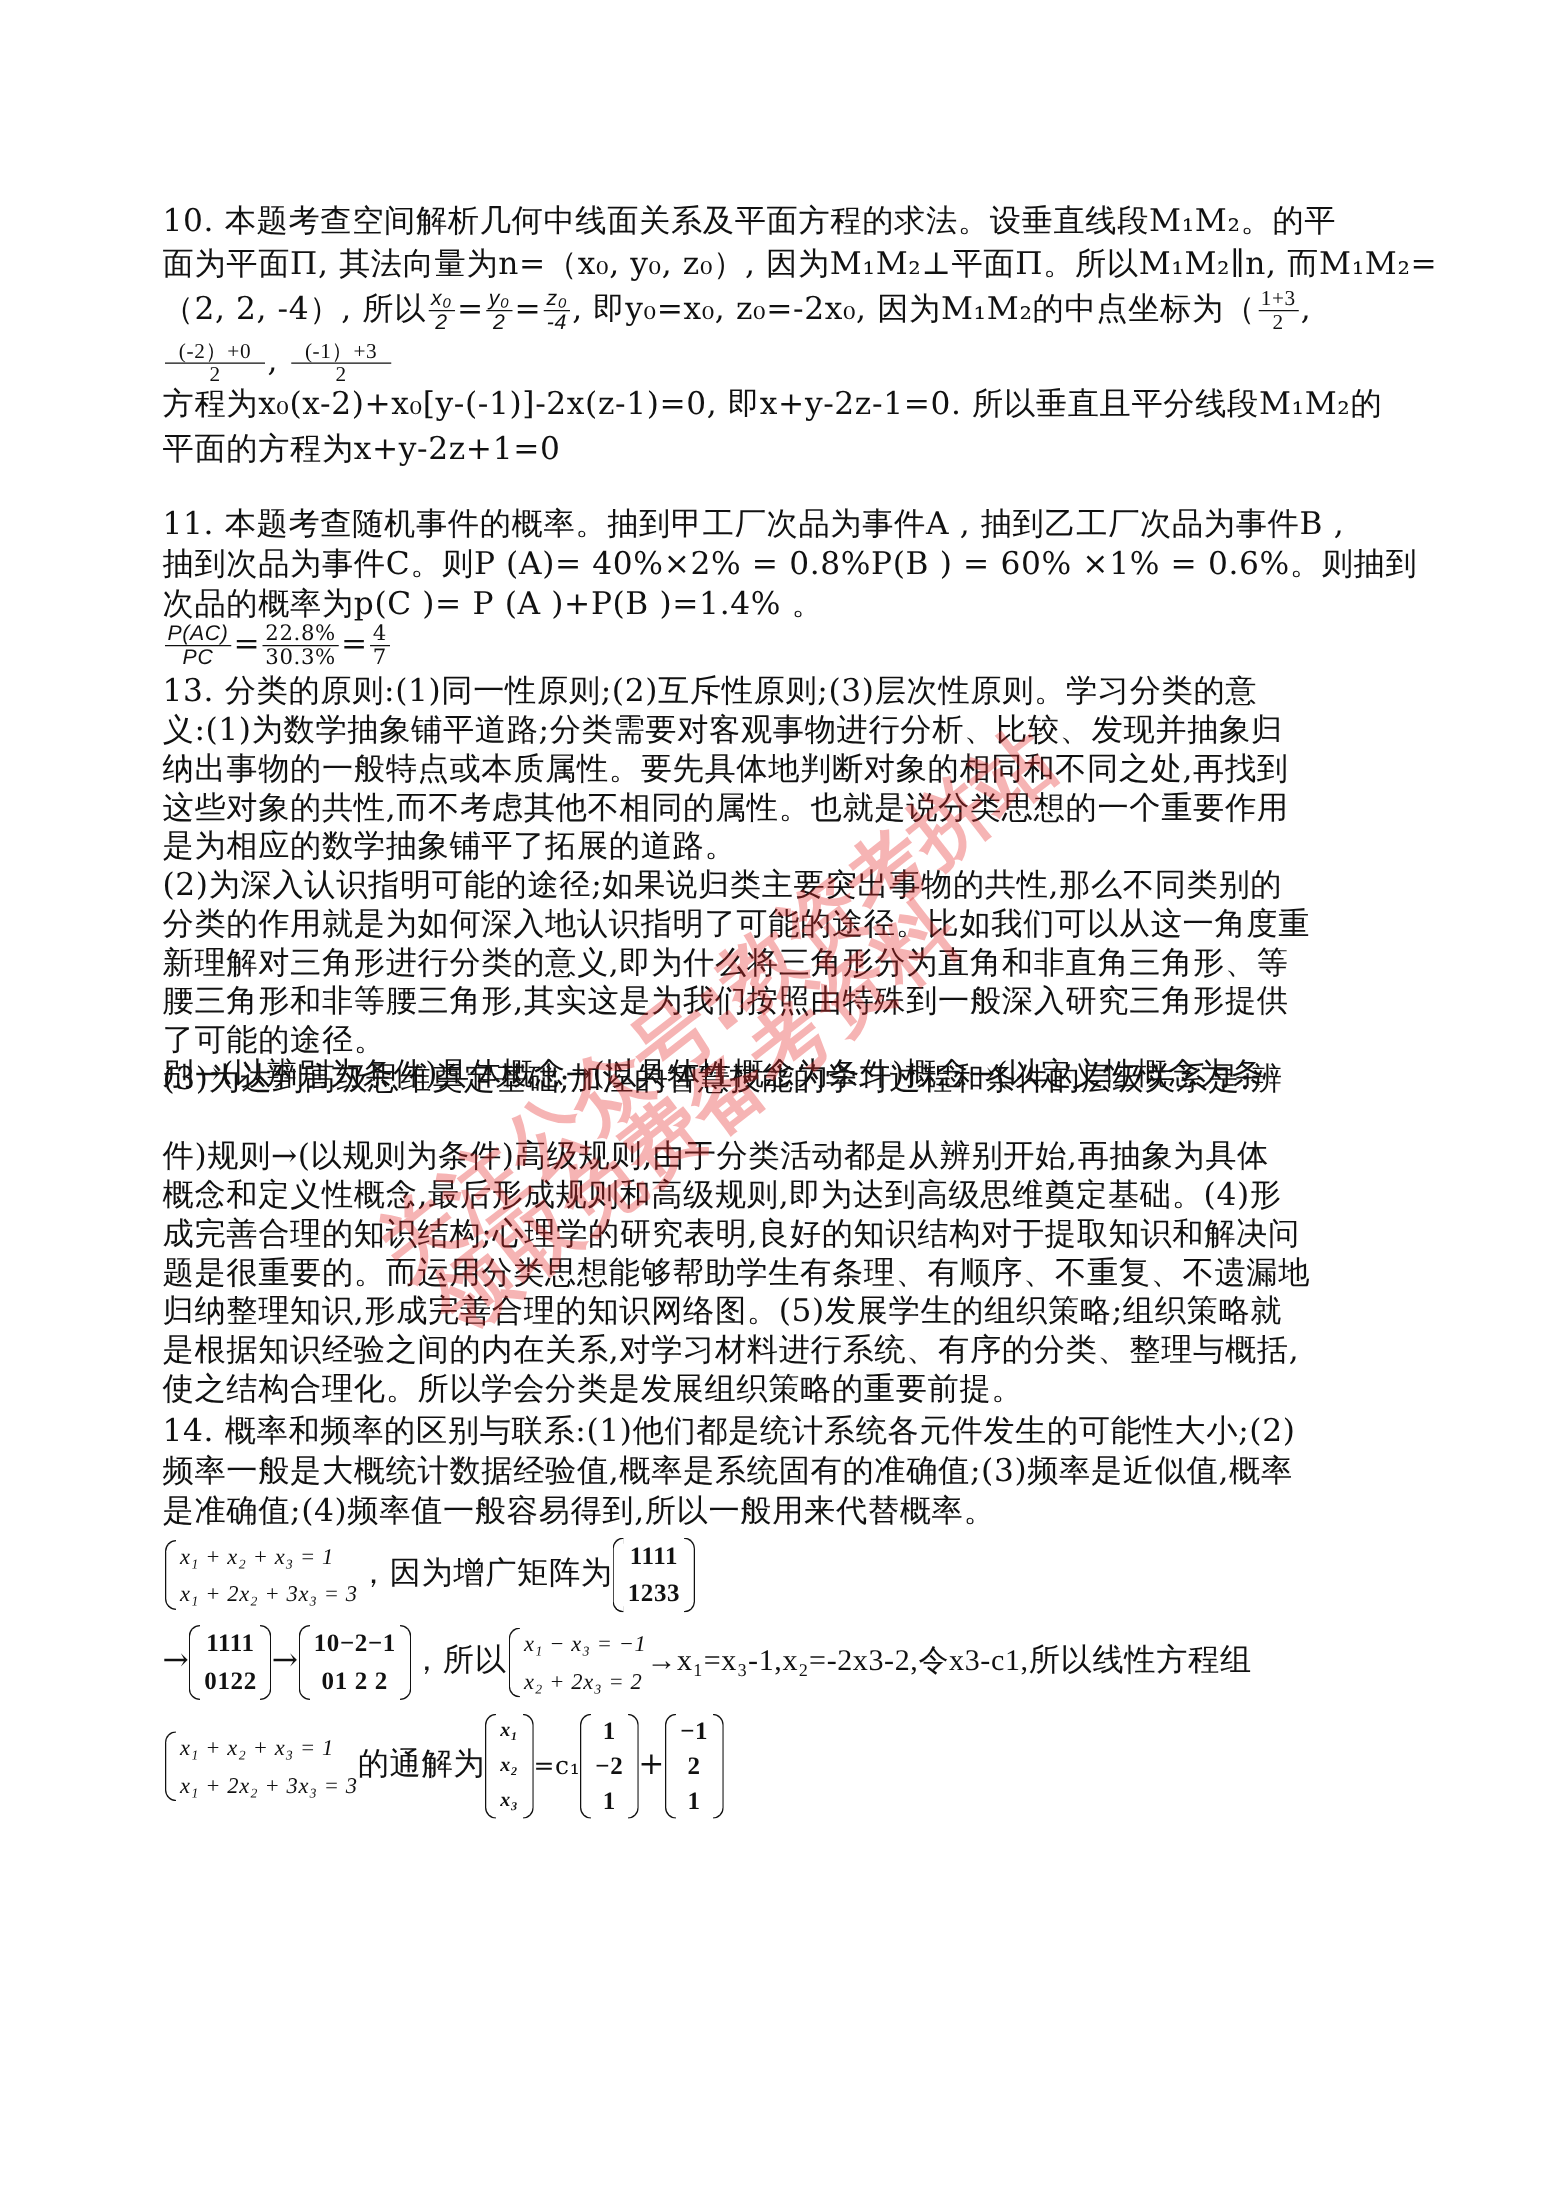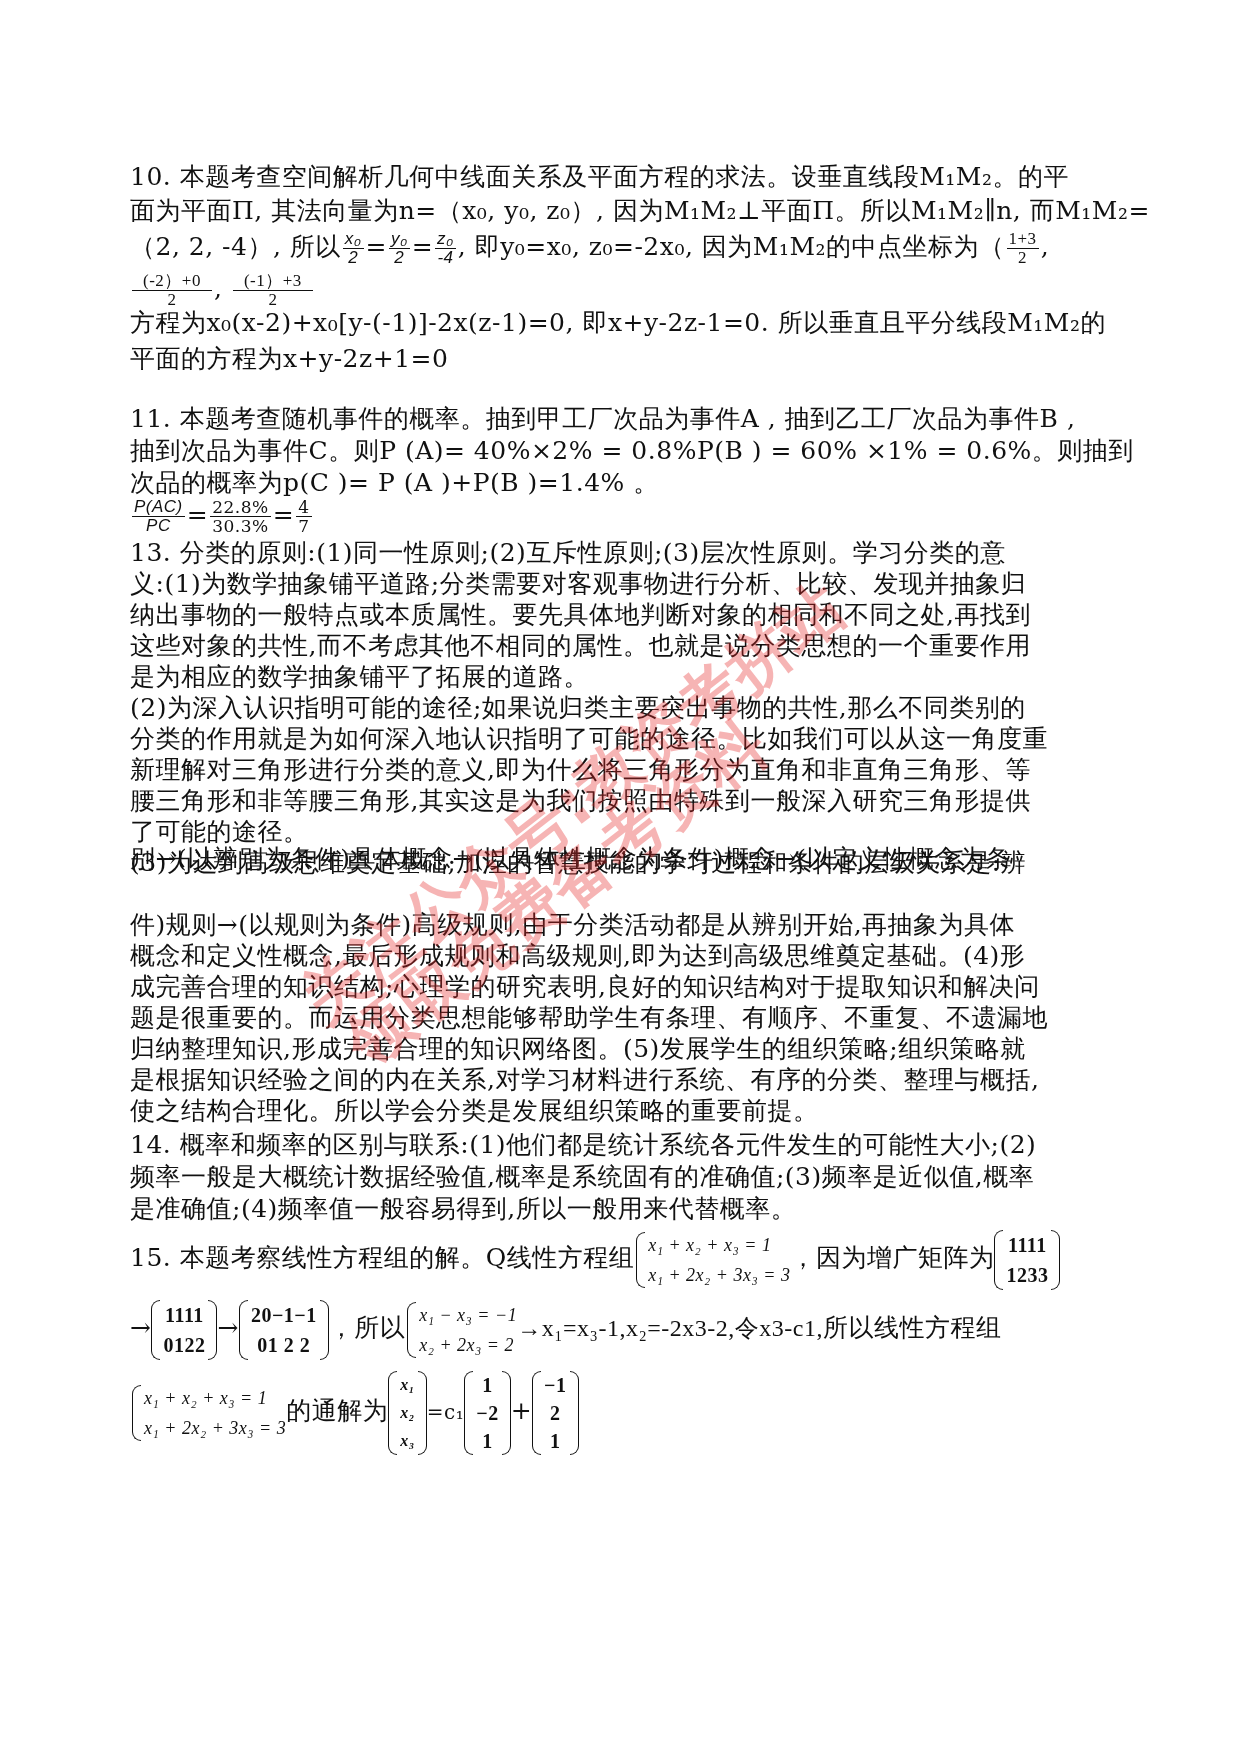--- a/index.html
+++ b/index.html
@@ -63,24 +63,24 @@
   <div class="ln" style="top:841px">题是很重要的。而运用分类思想能够帮助学生有条理、有顺序、不重复、不遗漏地</div>
   <div class="ln" style="top:872px">归纳整理知识,形成完善合理的知识网络图。(5)发展学生的组织策略;组织策略就</div>
   <div class="ln" style="top:903px">是根据知识经验之间的内在关系,对学习材料进行系统、有序的分类、整理与概括,</div>
   <div class="ln" style="top:934px">使之结构合理化。所以学会分类是发展组织策略的重要前提。</div>
 
   <div class="ln" style="top:968px">14.  概率和频率的区别与联系:(1)他们都是统计系统各元件发生的可能性大小;(2)</div>
   <div class="ln" style="top:1000px">频率一般是大概统计数据经验值,概率是系统固有的准确值;(3)频率是近似值,概率</div>
   <div class="ln" style="top:1032px">是准确值;(4)频率值一般容易得到,所以一般用来代替概率。</div>
 
   <div class="ln" style="top:1068px;line-height:60px">
-    <span>15. 本题考察线性方程组的解。Q线性方程组</span><span class="sys"><span style="display:block">x₁ + x₂ + x₃ = 1</span><span style="display:block">x₁ + 2x₂ + 3x₃ = 3</span></span><span>，因为增广矩阵为</span><span class="mat"><span>1111</span><span>1233</span></span>
+    <span class="sys"><span style="display:block">x₁ + x₂ + x₃ = 1</span><span style="display:block">x₁ + 2x₂ + 3x₃ = 3</span></span><span>，因为增广矩阵为</span><span class="mat"><span>1111</span><span>1233</span></span>
   </div>
   <div class="ln" style="top:1136px;line-height:64px">
-    <span>→</span><span class="mat"><span>1111</span><span>0122</span></span><span>→</span><span class="mat"><span>20−1−1</span><span>01 2  2</span></span><span>，所以</span><span class="sys"><span style="display:block">x₁ − x₃ = −1</span><span style="display:block">x₂ + 2x₃ = 2</span></span><span class="sans" style="font-size:24px">→x₁=x₃-1,x₂=-2x3-2,令x3-c1,</span><span>所以线性方程组</span>
+    <span>→</span><span class="mat"><span>1111</span><span>0122</span></span><span>→</span><span class="mat"><span>10−2−1</span><span>01 2  2</span></span><span>，所以</span><span class="sys"><span style="display:block">x₁ − x₃ = −1</span><span style="display:block">x₂ + 2x₃ = 2</span></span><span class="sans" style="font-size:24px">→x₁=x₃-1,x₂=-2x3-2,令x3-c1,</span><span>所以线性方程组</span>
   </div>
   <div class="ln" style="top:1206px;line-height:90px">
     <span class="sys"><span style="display:block">x₁ + x₂ + x₃ = 1</span><span style="display:block">x₁ + 2x₂ + 3x₃ = 3</span></span><span>的通解为</span><span class="mat mi" style="font-size:16px;line-height:28px"><span>x₁</span><span>x₂</span><span>x₃</span></span><span style="font-size:20px">=c₁</span><span class="mat" style="line-height:28px"><span>1</span><span>−2</span><span>1</span></span><span>+</span><span class="mat" style="line-height:28px"><span>−1</span><span>2</span><span>1</span></span>
   </div>
 </div>
 
 <div class="watermark" style="left:240px;top:760px">关注公众号:教资考拼站</div>
 <div class="watermark" style="left:300px;top:850px">领取免费备考资料</div>
 
 </body></html>

